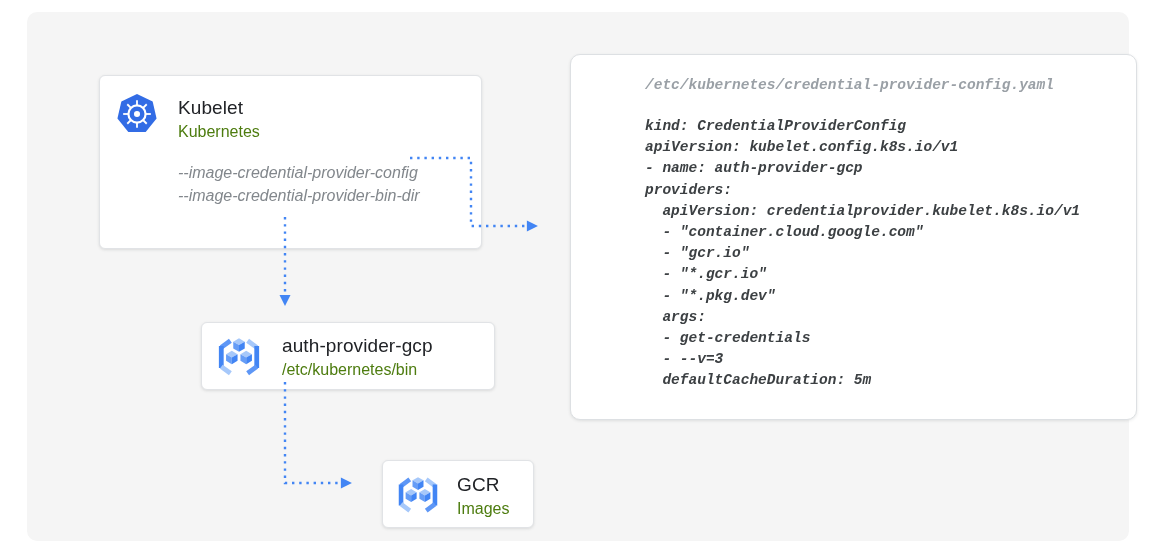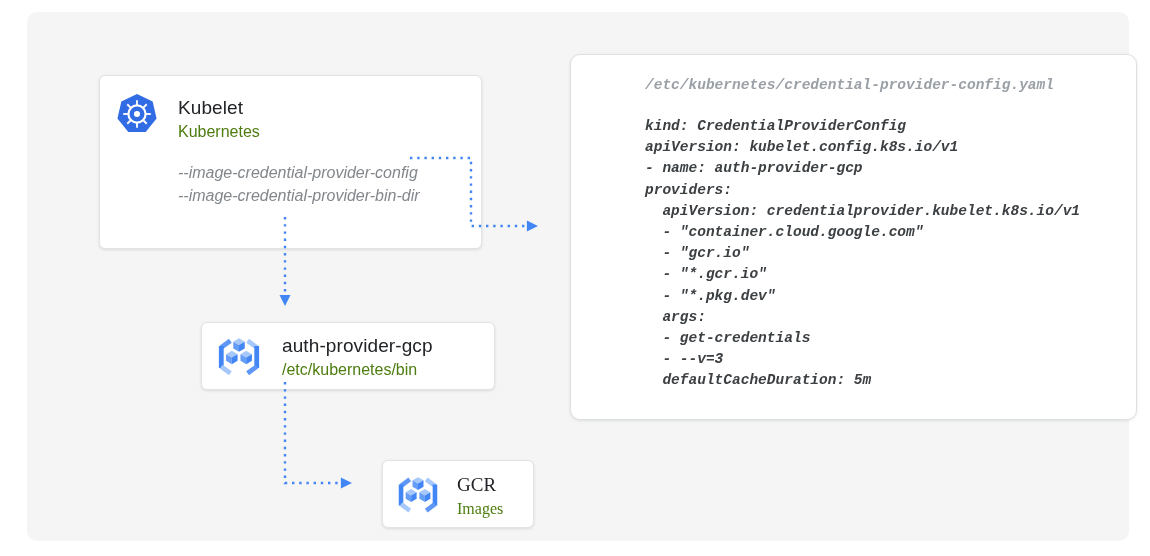--- a/index.html
+++ b/index.html
@@ -26,21 +26,21 @@
   .card-gcr     { left: 355px; top: 448px; width: 152px; height: 68px; }
 
   .node-icon { position: absolute; display: block; }
   .card-kubelet .node-icon { left: 16px; top: 17px; width: 42px; height: 42px; }
   .card-auth    .node-icon { left: 14px; top: 11px; width: 46px; height: 46px; }
   .card-gcr     .node-icon { left: 13px; top: 12px; width: 44px; height: 44px; }
 
   .node-text { position: absolute; }
   .card-kubelet .node-text { left: 78px; top: 19px; }
   .card-auth    .node-text { left: 80px; top: 10px; }
-  .card-gcr     .node-text { left: 74px; top: 11px; font-family: Liberation Serif, serif; }
+  .card-gcr     .node-text { left: 74px; top: 11px; }
 
   .node-title { font-size: 19px; line-height: 25px; color: #212327; letter-spacing: 0.1px; }
   .node-subtitle { font-size: 16px; line-height: 23px; color: #4d7c0f; }
 
   .node-flags { position: absolute; left: 78px; top: 85px; }
   .flag-line { font-size: 16px; line-height: 23px; color: #82878c; white-space: pre; font-style: italic; }
 
   .code-panel {
     position: absolute; left: 543px; top: 42px; width: 567px; height: 366px;
     background: #ffffff; border: 1px solid #dde0e3; border-radius: 10px;

